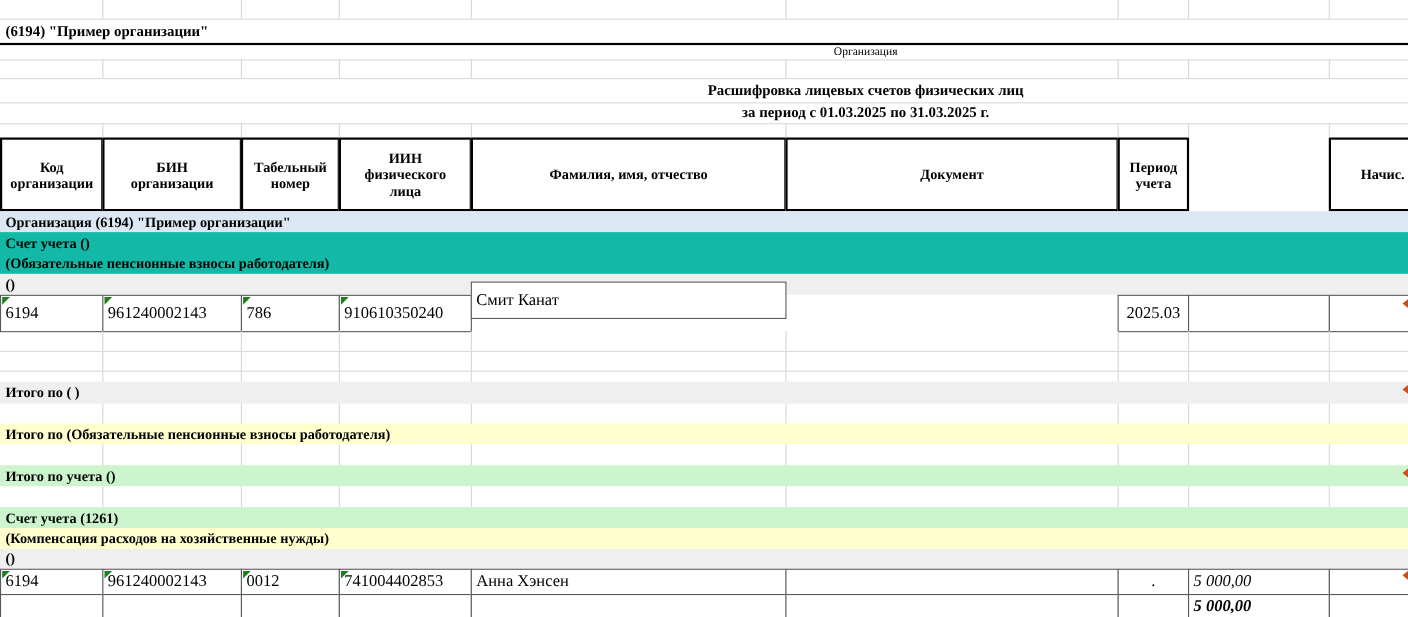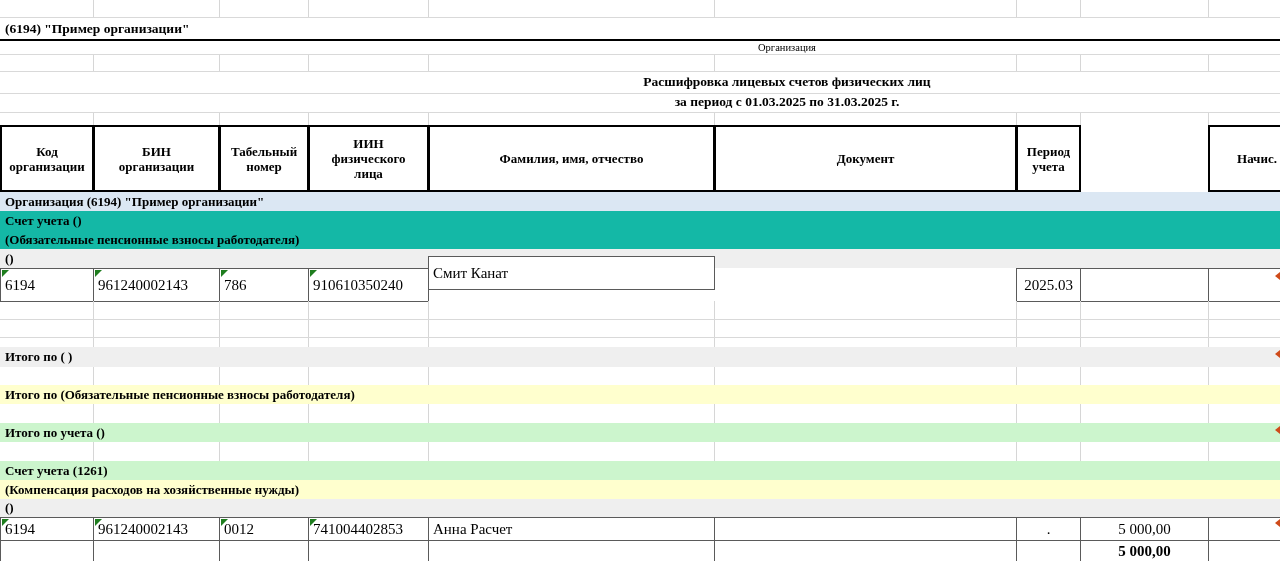--- a/index.html
+++ b/index.html
@@ -22,21 +22,21 @@
   }
   .band{
     left:0;width:1280px;font-weight:bold;font-size:13px;
     display:flex;align-items:center;padding-left:5px;
   }
   .dcell{
     border:1px solid #5a5a5a;font-size:15px;display:flex;align-items:center;
     padding:1px 4px;background:#fff;overflow:hidden;
   }
   .dcell.center{justify-content:center;padding:1px 1px;}
-  .dcell.right{justify-content:center;}
+  .dcell.right{justify-content:flex-start;font-style:italic;}
   .dcell.small{font-size:12px;line-height:15px;}
   .dcell.bold{font-weight:bold;}
   .tri{
     position:absolute;left:1px;top:1px;width:0;height:0;
     border-top:7px solid #1e7d1e;border-right:7px solid transparent;
   }
   .redmark{
     position:absolute;left:1275px;width:0;height:0;
     border-top:4px solid transparent;border-bottom:4px solid transparent;
     border-right:5px solid #cf4b1a;
@@ -122,21 +122,21 @@
   </div>
   <div class="abs dcell c3" style="top:517px;height:24px;">
     <span class="tri"></span>
     <span>0012</span>
   </div>
   <div class="abs dcell c4" style="top:517px;height:24px;">
     <span class="tri"></span>
     <span>741004402853</span>
   </div>
   <div class="abs dcell c5" style="top:517px;height:24px;">
-    <span>Анна Расчет</span>
+    <span>Анна Хэнсен</span>
   </div>
   <div class="abs dcell small c6" style="top:517px;height:24px;">
     <span></span>
   </div>
   <div class="abs dcell center c7" style="top:517px;height:24px;">
     <span>.</span>
   </div>
   <div class="abs dcell right c8" style="top:517px;height:24px;">
     <span>5 000,00</span>
   </div>

